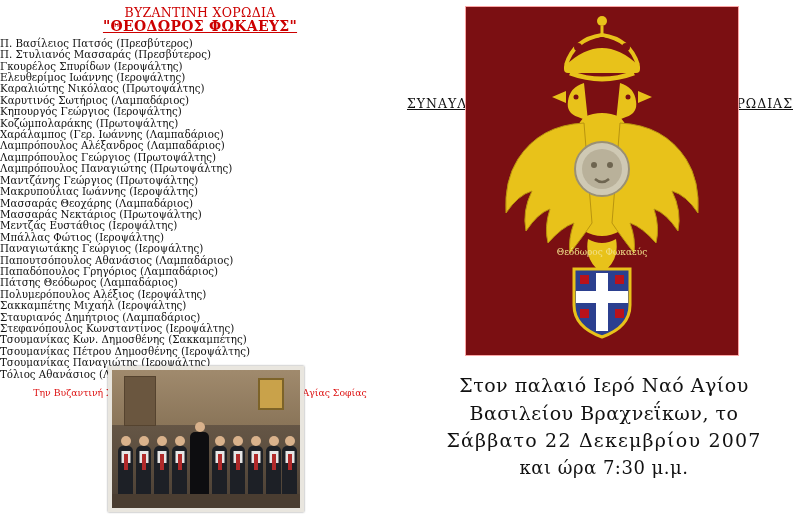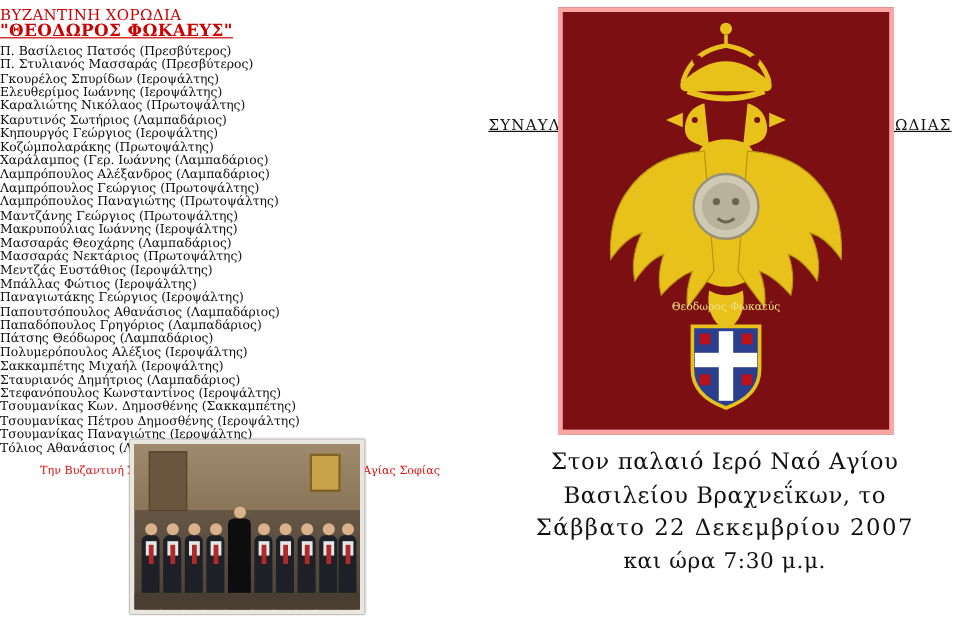--- a/index.html
+++ b/index.html
@@ -23,21 +23,21 @@
   
   #left-panel {
     position: absolute;
     left: 0;
     top: 0;
     width: 400px;
     height: 531px;
     background: #ffffff;
   }
   #choir-title {
-    text-align: left;
+    text-align: center;
     margin-top: 6px;
     line-height: 1.05;
   }
   #choir-title .line1 {
     display: block;
     color: #cc0000;
     font-family: "DejaVu Serif", serif;
     font-size: 12.5px;
     letter-spacing: 0.3px;
   }
@@ -161,21 +161,21 @@
     height: 531px;
     background: #ffffff;
   }
   #crest-box {
     position: absolute;
     left: 65px;
     top: 6px;
     width: 272px;
     height: 348px;
     background: #7b0f12;
-    border: 4px solid #fca5a5;
+    border: 1px solid #fca5a5;
   }
   #crest-label-left, #crest-label-right {
     position: absolute;
     top: 96px;
     font-family: "DejaVu Serif", serif;
     font-size: 12.5px;
     color: #111111;
     text-decoration: underline;
     letter-spacing: 1px;
   }

